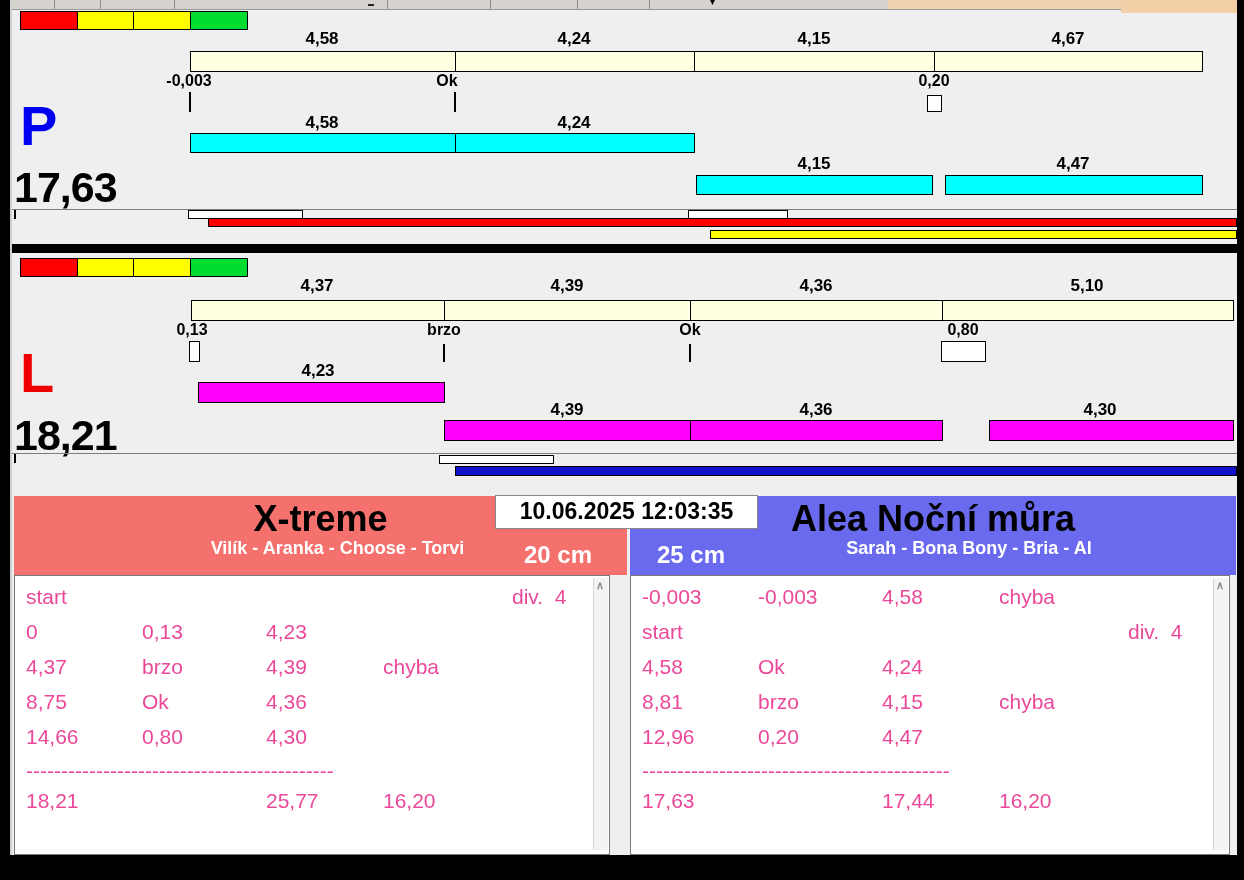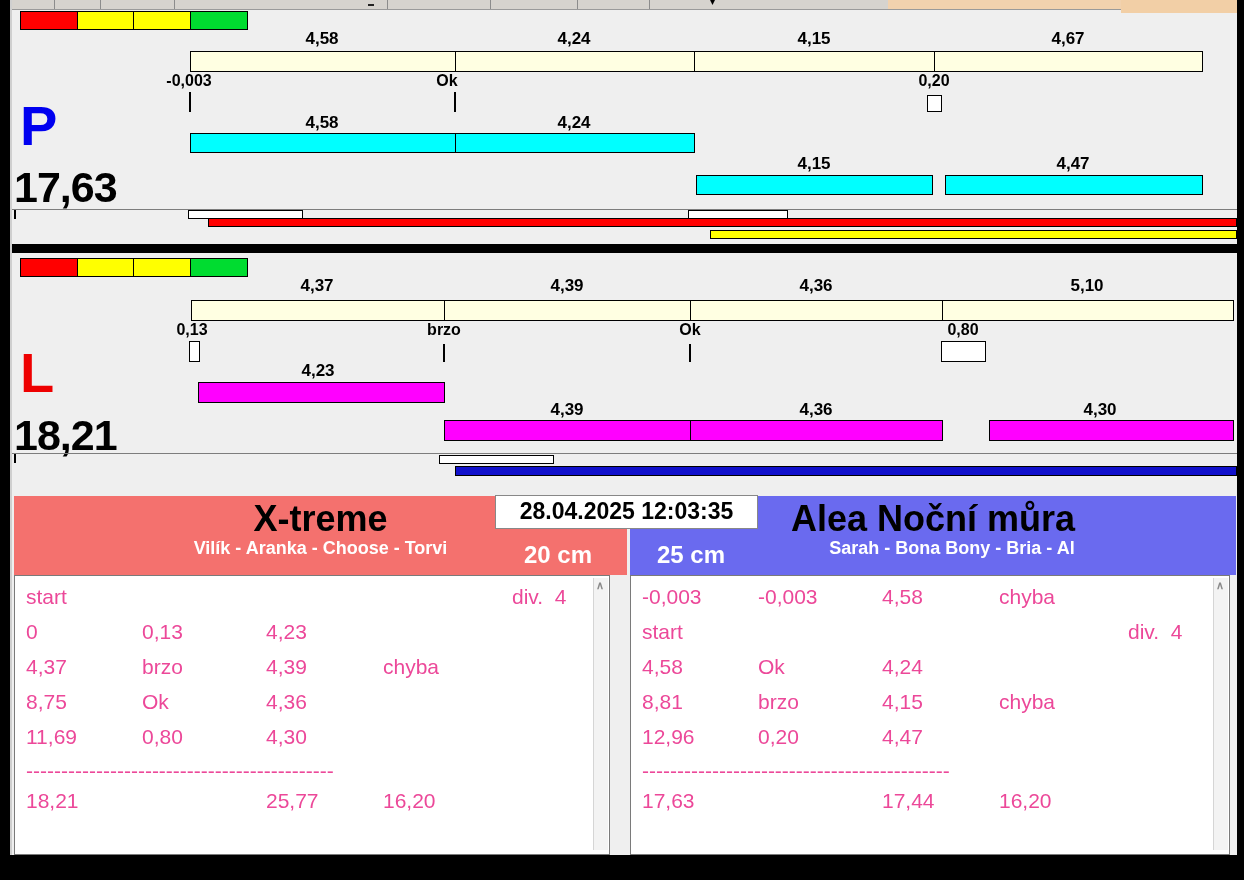--- a/index.html
+++ b/index.html
@@ -8,21 +8,21 @@
   .abs{position:absolute;}
   .bar{position:absolute;border:1px solid #000;box-sizing:border-box;}
   .lbl{position:absolute;font-weight:bold;color:#000;text-align:center;white-space:nowrap;line-height:1;}
   .tickline{position:absolute;background:#000;}
   .sep{position:absolute;background:#8c8c8c;}
   .lane-letter{position:absolute;font-weight:bold;line-height:1;}
   .lane-total{position:absolute;font-weight:bold;color:#000;font-size:43px;letter-spacing:-1px;line-height:1;}
   .hairline{position:absolute;background:#7d7d7d;height:1px;}
   .hdr{position:absolute;height:79px;}
   .hdr-name{position:absolute;font-weight:bold;font-size:36px;color:#000;text-align:center;line-height:1;}
-  .hdr-members{position:absolute;font-weight:bold;font-size:18px;color:#fff;text-align:center;line-height:1;}
+  .hdr-members{position:absolute;font-weight:bold;font-size:18px;color:#fff;text-align:center;line-height:1;padding-left:17px;}
   .hdr-size{position:absolute;font-weight:bold;font-size:24px;color:#fff;text-align:center;line-height:1;}
   .tablebox{position:absolute;width:596px;height:280px;background:#fff;border:1px solid #7a7a7a;box-sizing:border-box;}
   .trow{position:absolute;left:0;width:100%;height:30px;font-weight:normal;font-size:21px;color:#ec4899;}
   .trow span{position:absolute;white-space:pre;line-height:1;}
   .c1{left:11px;} .c2{left:127px;} .c3{left:251px;} .c4{left:368px;} .c5{left:497px;}
   .scrollstrip{position:absolute;top:2px;width:14px;height:272px;background:#F3F3F3;border-left:1px solid #d5d5d5;}
   .scroll-up{position:absolute;top:1px;left:2px;font-size:11px;color:#8a8a8a;font-weight:bold;}
   .datebox{position:absolute;left:495px;top:495px;width:263px;height:34px;background:#fff;
            border:1px solid #888;box-sizing:border-box;text-align:center;
            font-weight:bold;font-size:23px;color:#000;line-height:31px;}
@@ -140,21 +140,21 @@
   <div class="hdr" style="left:14px;top:496px;width:613px;background:#F4716E;"></div>
   <div class="hdr-name" style="left:14px;top:501px;width:613px;">X-treme</div>
   <div class="hdr-members" style="left:14px;top:539px;width:613px;">Vilík - Aranka - Choose - Torvi</div>
   <div class="hdr-size" style="left:503px;top:543px;width:110px;">20 cm</div>
 
   <div class="hdr" style="left:630px;top:496px;width:606px;background:#6A6AEF;"></div>
   <div class="hdr-name" style="left:630px;top:501px;width:606px;">Alea Noční můra</div>
   <div class="hdr-members" style="left:630px;top:539px;width:606px;margin-left:19px;">Sarah - Bona Bony - Bria - Al</div>
   <div class="hdr-size" style="left:636px;top:543px;width:110px;">25 cm</div>
 
-  <div class="datebox">28.04.2025 12:03:35</div>
+  <div class="datebox">10.06.2025 12:03:35</div>
 
   <div class="tablebox" style="left:14px;top:575px;">
     <div class="trow" style="top:10px;">
       <span class="c1">start</span>
         <span class="c2"></span>
         <span class="c3"></span>
         <span class="c4"></span>
         <span class="c5">div.  4</span>
     </div>
     <div class="trow" style="top:45px;">
@@ -169,21 +169,21 @@
         <span class="c3">4,39</span>
         <span class="c4">chyba</span>
     </div>
     <div class="trow" style="top:115px;">
       <span class="c1">8,75</span>
         <span class="c2">Ok</span>
         <span class="c3">4,36</span>
         <span class="c4"></span>
     </div>
     <div class="trow" style="top:150px;">
-      <span class="c1">11,69</span>
+      <span class="c1">14,66</span>
         <span class="c2">0,80</span>
         <span class="c3">4,30</span>
         <span class="c4"></span>
     </div>
     <div class="trow" style="top:184px;">
       <span class="c1">--------------------------------------------</span>
     </div>
     <div class="trow" style="top:214px;">
       <span class="c1">18,21</span>
         <span class="c3">25,77</span>

